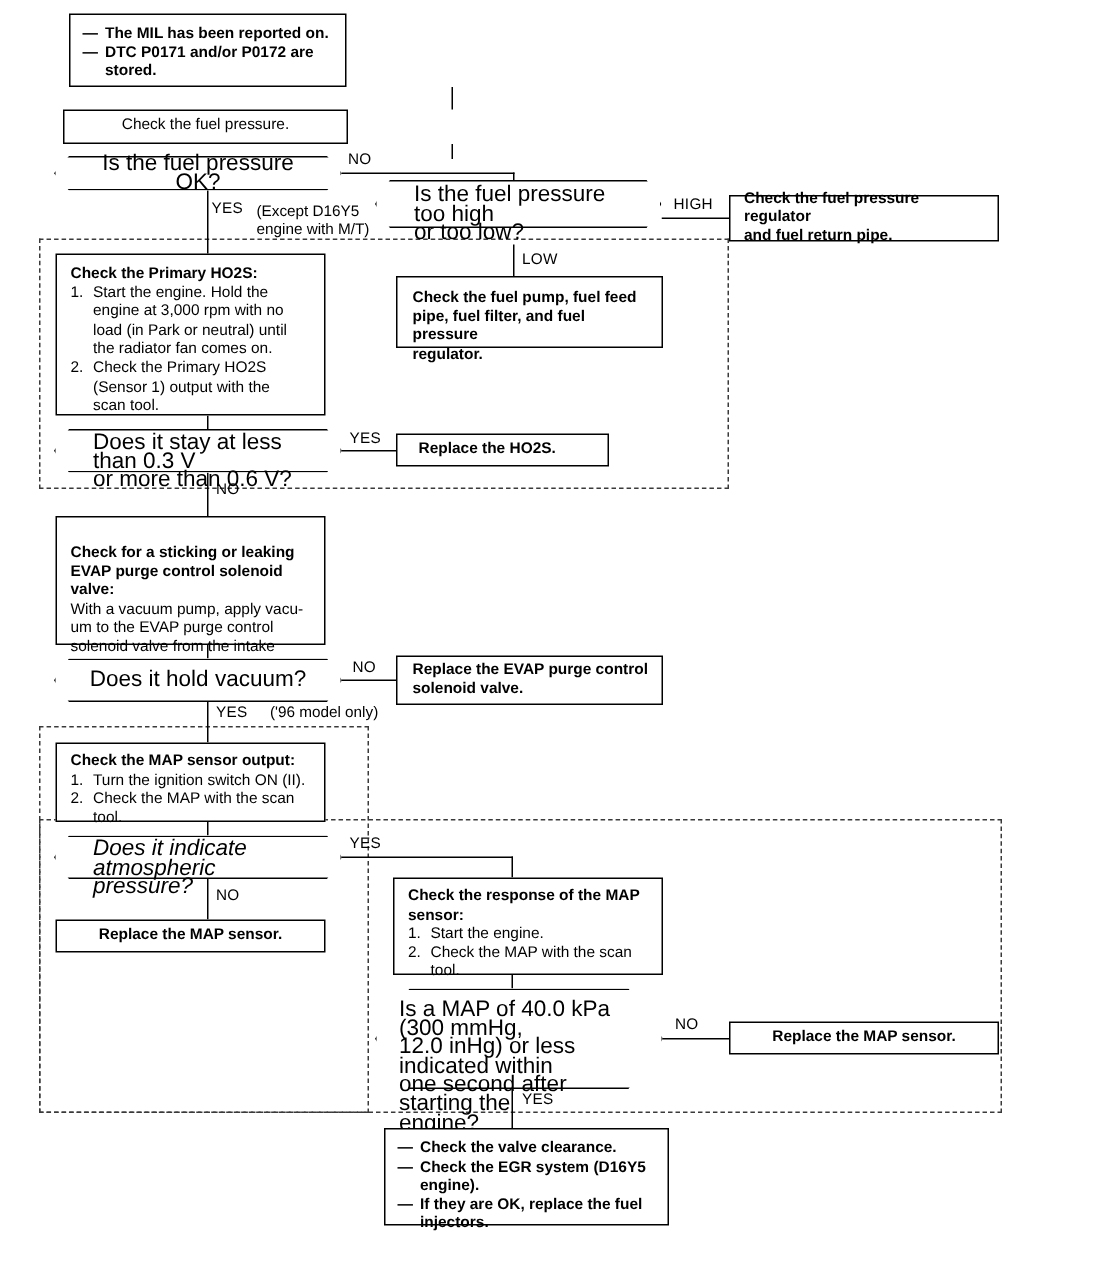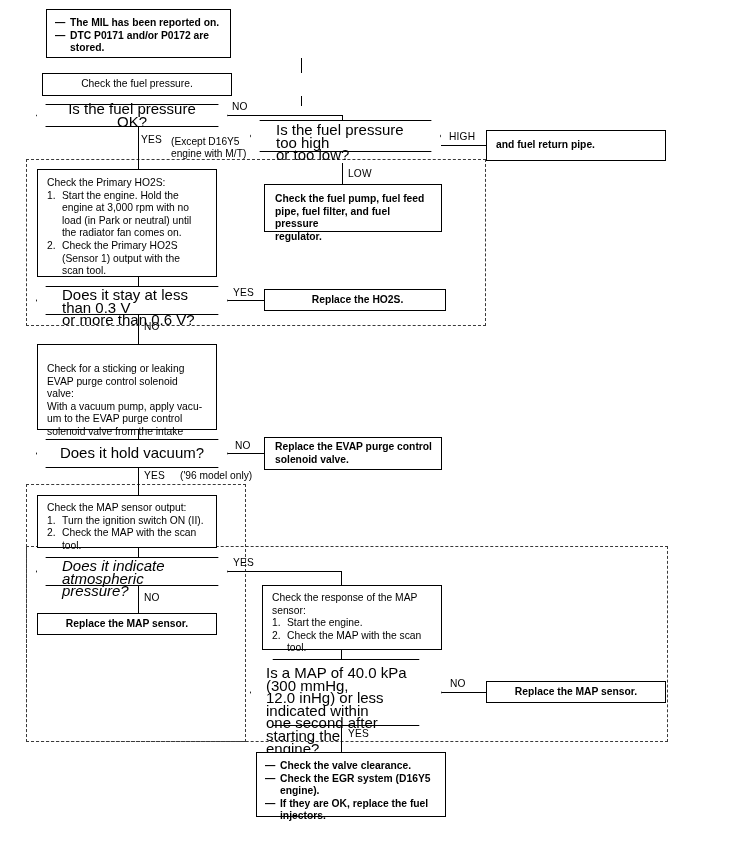--- a/index.html
+++ b/index.html
@@ -89,21 +89,21 @@
 
   
   .dashregion {
     position: absolute;
     box-sizing: border-box;
     border: 1.3px dashed #3a3a3a;
     pointer-events: none;
   }
 
   
-  .hdr { font-weight: normal; }
+  .hdr { font-weight: bold; }
   .num-list { margin: 0; padding: 0; list-style: none; }
   .num-list li {
     display: flex;
     align-items: flex-start;
   }
   .num-list li .n {
     width: 15px;
     flex: 0 0 15px;
   }
   .num-list li .t { flex: 1 1 auto; }
@@ -192,20 +192,21 @@
   <div class="hex" style="left:250px; top:120px; width:191px; height:32px;">
     <div class="hexshape"></div>
     <div class="hextext" style="padding-left:26px; padding-right:24px; display:block; padding-top:4px;">
       <div>Is the fuel pressure too high</div>
       <div>or too low?</div>
     </div>
   </div>
 
   <div class="box bold vcenter" style="left:486px; top:130px; width:180px; height:31px;">
     <div>
+      <div>Check the fuel pressure regulator</div>
       <div>and fuel return pipe.</div>
     </div>
   </div>
 
   <div class="box bold" style="left:264px; top:184px; width:178px; height:48px; padding:8px 10px;">
     <div>Check the fuel pump, fuel feed</div>
     <div>pipe, fuel filter, and fuel pressure</div>
     <div>regulator.</div>
   </div>
 
@@ -233,21 +234,21 @@
   </div>
 
   <div class="hex" style="left:36px; top:286px; width:192px; height:29px;">
     <div class="hexshape"></div>
     <div class="hextext" style="padding-left:26px; padding-right:22px; display:block; padding-top:3px;">
       <div>Does it stay at less than 0.3 V</div>
       <div>or more than 0.6 V?</div>
     </div>
   </div>
 
-  <div class="box bold vcenter" style="left:264px; top:289px; width:182px; height:22px; padding-left:14px;justify-content:center;">
+  <div class="box bold vcenter" style="left:264px; top:289px; width:142px; height:22px; padding-left:14px;">
     <span>Replace the HO2S.</span>
   </div>
 
   <div class="box" style="left:37px; top:344px; width:180px; height:86px; padding:18px 9px;">
     <div class="hdr">
       <div>Check for a sticking or leaking</div>
       <div>EVAP purge control solenoid</div>
       <div>valve:</div>
     </div>
     <div class="body-txt">

